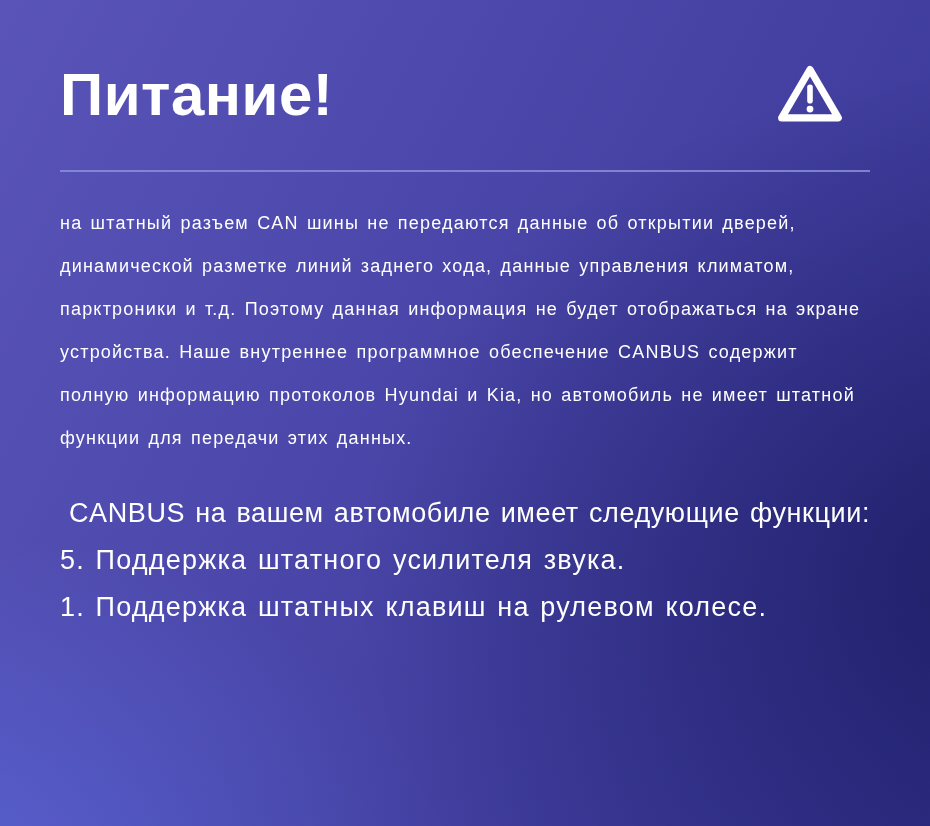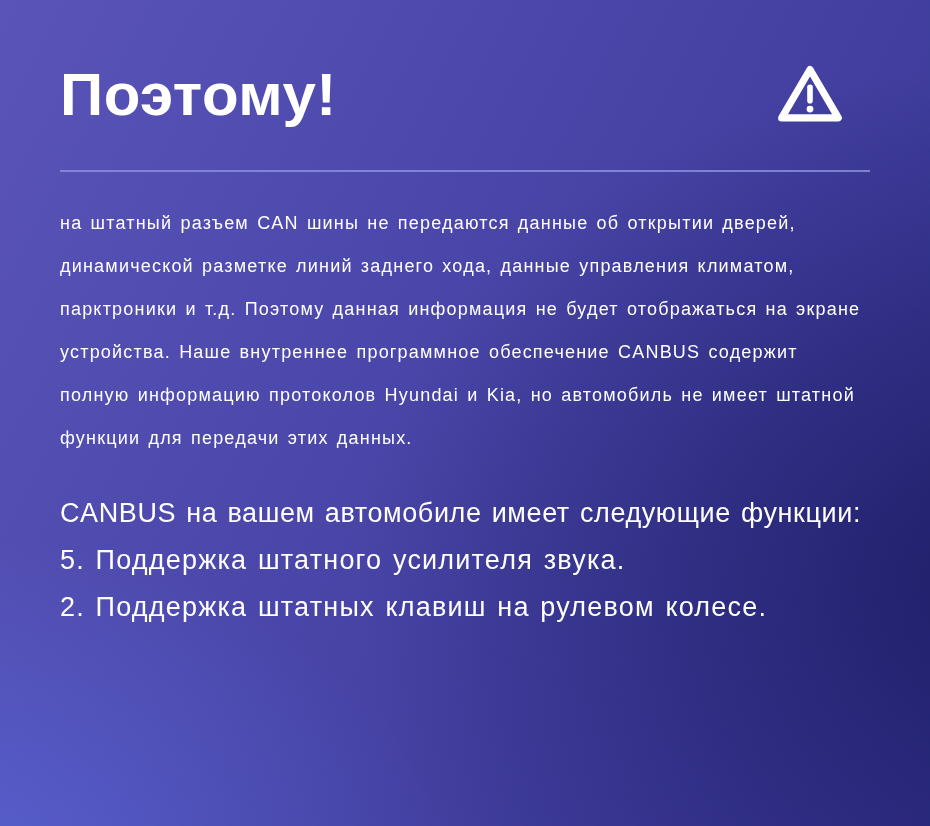--- a/index.html
+++ b/index.html
@@ -71,43 +71,44 @@
   .functions {
     margin-top: 30px;
     font-size: 27px;
     line-height: 47px;
     letter-spacing: 1.2px;
     word-spacing: 2px;
     color: #ffffff;
   }
   .functions .intro {
     letter-spacing: 0.6px;
+    text-align: right;
   }
 </style>
 </head>
 <body>
 
 <div class="page">
   <div class="content">
 
     <div class="header-row">
-      <h1 class="title">Поэтому!</h1>
+      <h1 class="title">Питание!</h1>
       <span class="warn-icon">
         <svg viewBox="0 0 24 21" fill="none" xmlns="http://www.w3.org/2000/svg">
           <polygon points="12,2.2 21.6,18.6 2.4,18.6" stroke="#ffffff" stroke-width="2.4" fill="none" stroke-linejoin="round"></polygon>
           <line x1="12" y1="8.2" x2="12" y2="12.8" stroke="#ffffff" stroke-width="1.9" stroke-linecap="round"></line>
           <circle cx="12" cy="15.6" r="1.15" fill="#ffffff"></circle>
         </svg>
       </span>
     </div>
 
     <hr class="divider">
 
     <p class="paragraph">на штатный разъем CAN шины не передаются данные об открытии дверей, динамической разметке линий заднего хода, данные управления климатом, парктроники и т.д. Поэтому данная информация не будет отображаться на экране устройства. Наше внутреннее программное обеспечение CANBUS содержит полную информацию протоколов Hyundai и Kia, но автомобиль не имеет штатной функции для передачи этих данных.</p>
 
     <div class="functions">
       <div class="intro">CANBUS на вашем автомобиле имеет следующие функции:</div>
       <div>5. Поддержка штатного усилителя звука.</div>
-      <div>2. Поддержка штатных клавиш на рулевом колесе.</div>
+      <div>1. Поддержка штатных клавиш на рулевом колесе.</div>
     </div>
 
   </div>
 </div>
 
 </body></html>

